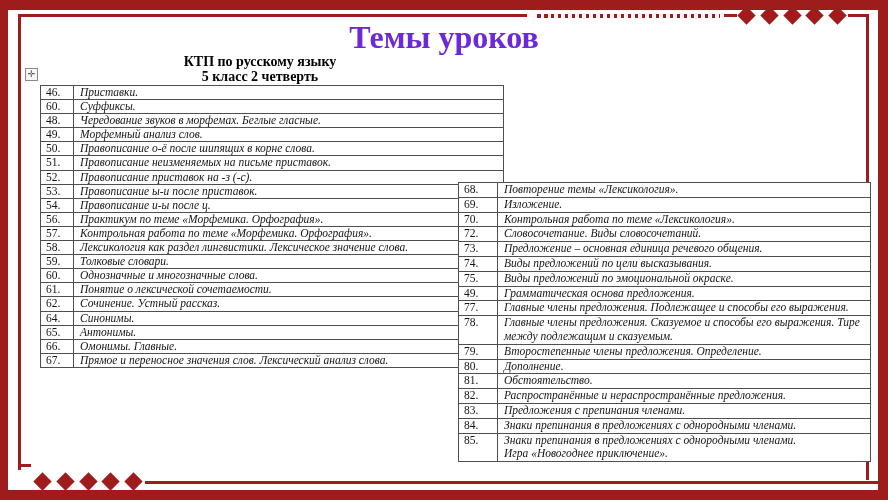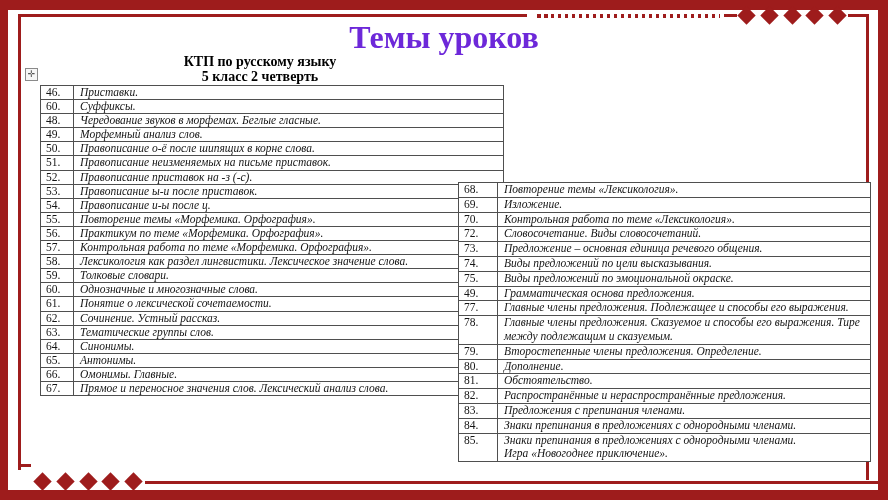--- a/index.html
+++ b/index.html
@@ -159,24 +159,20 @@
         <tr>
           <td class="num">53.</td>
           <td class="topic">Правописание ы-и после приставок.</td>
         </tr>
 
         <tr>
           <td class="num">54.</td>
           <td class="topic">Правописание и-ы после ц.</td>
         </tr>
 
-        <tr>
-          <td class="num">55.</td>
-          <td class="topic">Повторение темы «Морфемика. Орфография».</td>
-        </tr>
 
         <tr>
           <td class="num">56.</td>
           <td class="topic">Практикум по теме «Морфемика. Орфография».</td>
         </tr>
 
         <tr>
           <td class="num">57.</td>
           <td class="topic">Контрольная работа по теме «Морфемика. Орфография».</td>
         </tr>
@@ -199,24 +195,20 @@
         <tr>
           <td class="num">61.</td>
           <td class="topic">Понятие о лексической сочетаемости.</td>
         </tr>
 
         <tr>
           <td class="num">62.</td>
           <td class="topic">Сочинение. Устный рассказ.</td>
         </tr>
 
-        <tr>
-          <td class="num">63.</td>
-          <td class="topic">Тематические группы слов.</td>
-        </tr>
 
         <tr>
           <td class="num">64.</td>
           <td class="topic">Синонимы.</td>
         </tr>
 
         <tr>
           <td class="num">65.</td>
           <td class="topic">Антонимы.</td>
         </tr>

